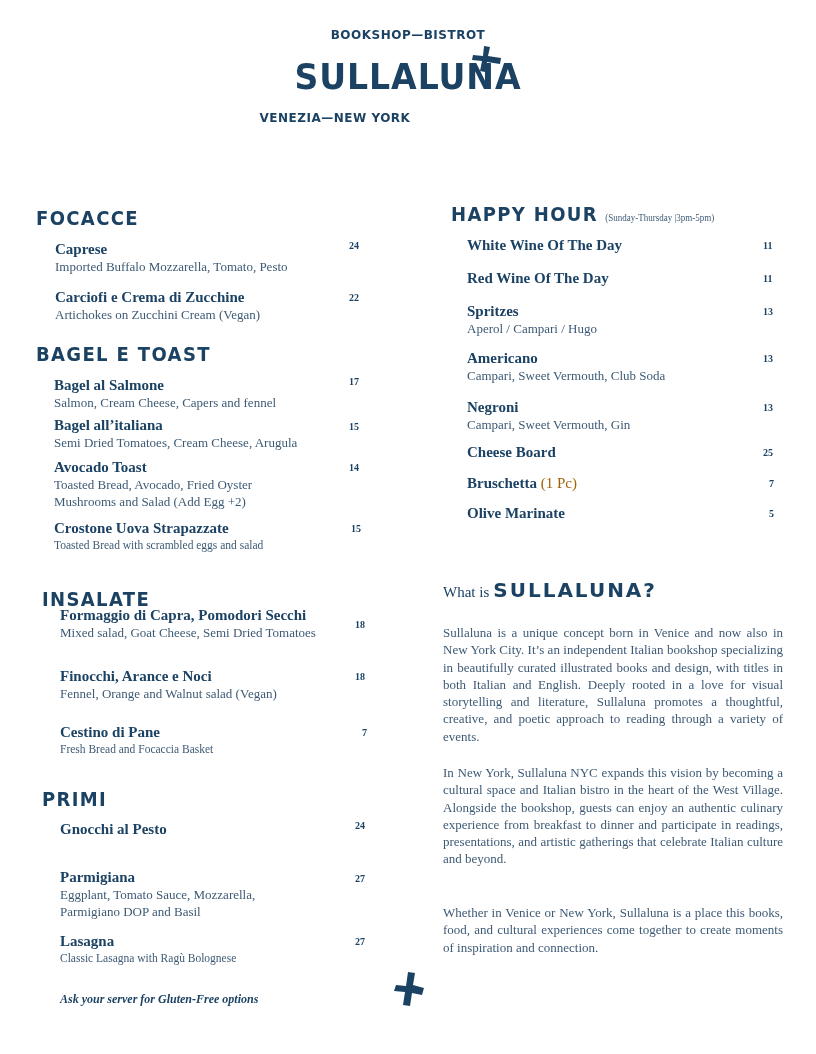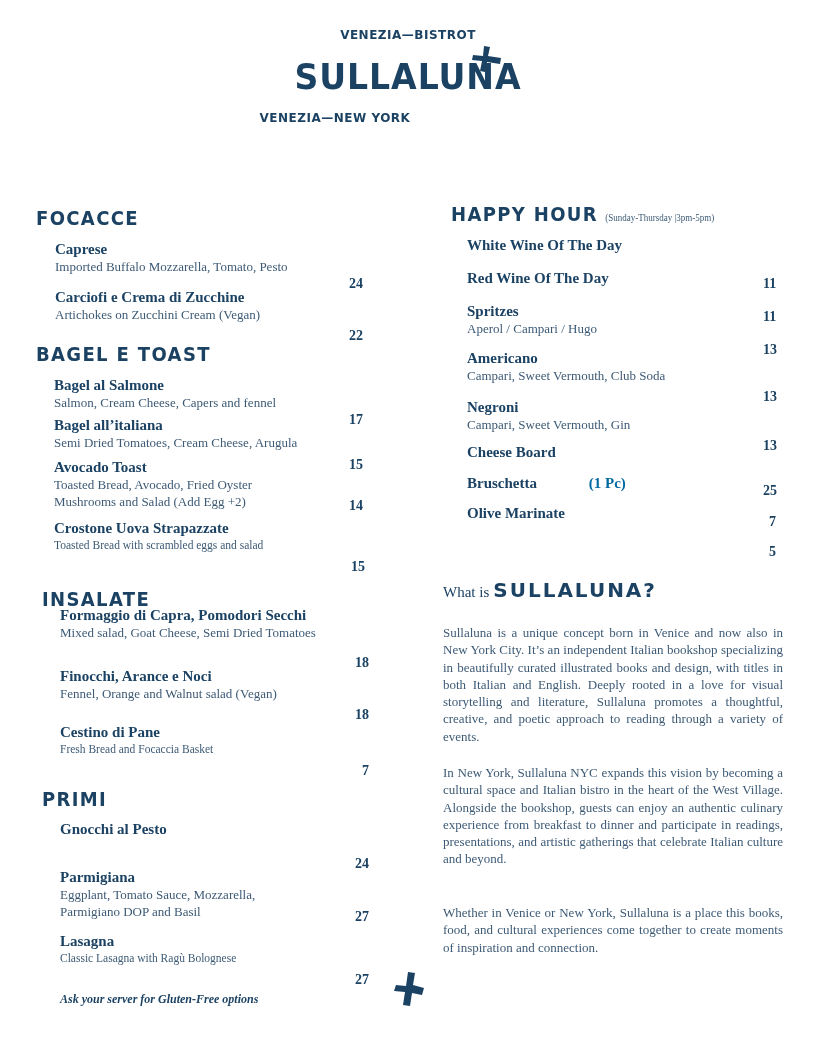--- a/index.html
+++ b/index.html
@@ -11,37 +11,37 @@
   .logo .tag.top { position: absolute; left: 0; width: 816px; top: 0; }
   .logo .brand { position: absolute; left: 0; width: 816px; top: 28px; font-family: "DejaVu Sans", sans-serif; font-weight: bold; font-size: 36px; letter-spacing: 1px; color: #1b4263; transform: scaleX(0.92); }
   .logo .tag.bottom { position: absolute; left: 0; width: 670px; top: 83px; }
   .plane { position: absolute; }
 
   .section-title { position: absolute; font-family: "DejaVu Sans", sans-serif; font-weight: bold; font-size: 20px; letter-spacing: 1.5px; color: #1b4263; transform: scaleX(0.9); transform-origin: left; }
   .hh-note { font-family: "Liberation Serif", serif; font-weight: normal; font-size: 10px; letter-spacing: 0; margin-left: 8px; color: #3d5a75; }
 
   .item { position: absolute; }
   .item .name { font-weight: bold; font-size: 15px; color: #1b4263; line-height: 17px; display: block; }
-  .item .name .extra { font-weight: bold; color: #0369a1; margin-left: 48px; }
+  .item .name .extra { font-weight: normal; color: #a16207; }
   .item .desc { font-size: 13px; color: #3d5a75; line-height: 17px; display: block; }
   .item .desc.small { font-size: 11.5px; }
-  .price { position: absolute; font-weight: bold; font-size: 14px; color: #1b4263; margin-top: 36px; }
+  .price { position: absolute; font-weight: bold; font-size: 10px; color: #1b4263; }
 
   .about-title { position: absolute; left: 443px; top: 578px; }
   .about-title .what { font-weight: normal; font-size: 15px; color: #1b4263; }
   .about-title .brand2 { font-family: "DejaVu Sans", sans-serif; font-weight: bold; font-size: 20px; letter-spacing: 2px; color: #1b4263; margin-left: 4px; }
   .para { position: absolute; left: 443px; width: 340px; font-size: 13px; line-height: 17.3px; color: #3d5a75; text-align: justify; }
 
   .note { position: absolute; left: 60px; top: 992px; font-style: italic; font-weight: bold; font-size: 12px; color: #1b4263; }
 </style>
 </head>
 <body>
 
 <div class="logo">
-  <div class="tag top">VENEZIA—BISTROT</div>
+  <div class="tag top">BOOKSHOP—BISTROT</div>
   <div class="brand">SULLALUNA</div>
   <div class="tag bottom">VENEZIA—NEW YORK</div>
 </div>
 <svg class="plane" style="left:470px;top:44px;" width="34" height="32" viewBox="0 0 34 32">
   <path d="M14 2 L20 3 L18 12 L31 14 L30 20 L17 18 L15 28 L10 27 L12 17 L2 16 L3 11 L13 12 Z" fill="#1b4263"></path>
 </svg>
 
 <div class="section-title" style="left:36px;top:206px;">FOCACCE</div>
 <div class="item" style="left:55px;top:241px;">
   <span class="name">Caprese</span>

